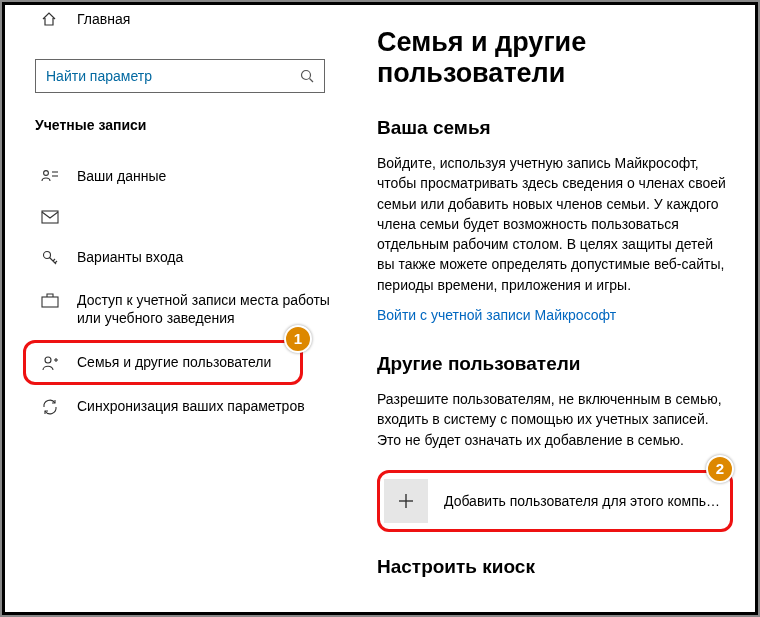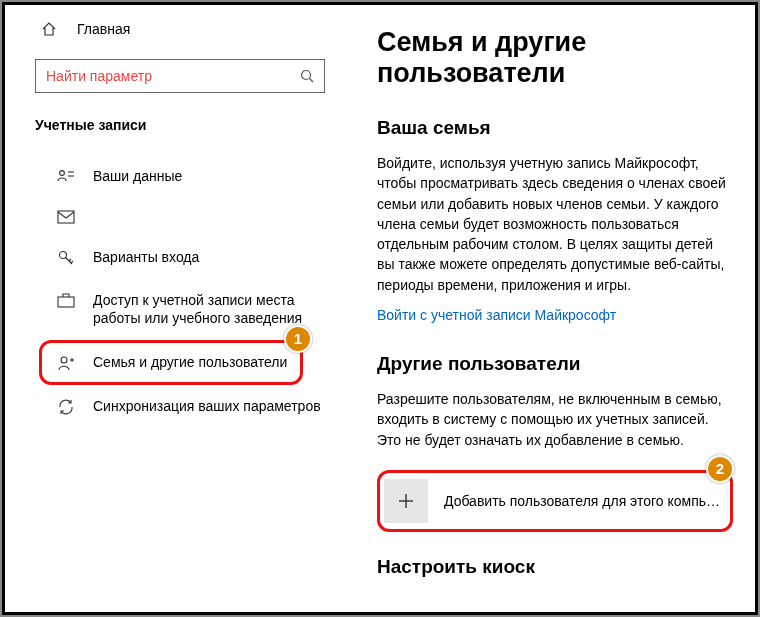--- a/index.html
+++ b/index.html
@@ -45,47 +45,46 @@
     position: relative;
     flex-shrink: 0;
   }
   .content {
     flex: 1;
     padding: 22px 22px 0 34px;
     position: relative;
     overflow: hidden;
   }
   .home-row {
-    display: flex; align-items: center;
+    display: flex; 
     height: 36px;
     padding-left: 36px;
     font-size: 14px;
     gap: 18px;
   }
   .home-row .icon { width: 18px; text-align: center; }
   .search-box {
     margin: 12px 18px 12px 30px;
     height: 34px;
     border: 1px solid #666;
     display: flex; align-items: center;
     padding: 8px 10px;
-    color: #ef4444;
+    color: #0369a1;
     font-size: 14px;
     justify-content: space-between;
   }
   .search-box .s-icon { font-size: 14px; color: #555; }
   .section-label {
     padding: 12px 0 14px 30px;
     font-weight: 600;
     font-size: 14px;
   }
   .nav {
     list-style: none;
     margin-top: 8px;
-    padding-left: 16px;
   }
   .nav-item {
     display: flex; align-items: flex-start;
     padding: 12px 12px 12px 36px;
     gap: 18px;
     font-size: 14px;
     line-height: 1.3;
   }
   .nav-item .icon {
     width: 18px; flex-shrink: 0;

